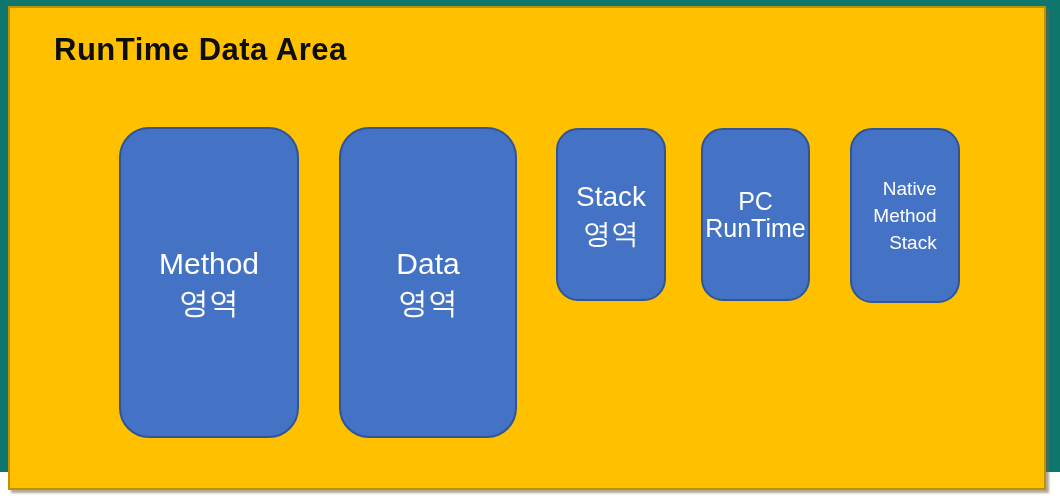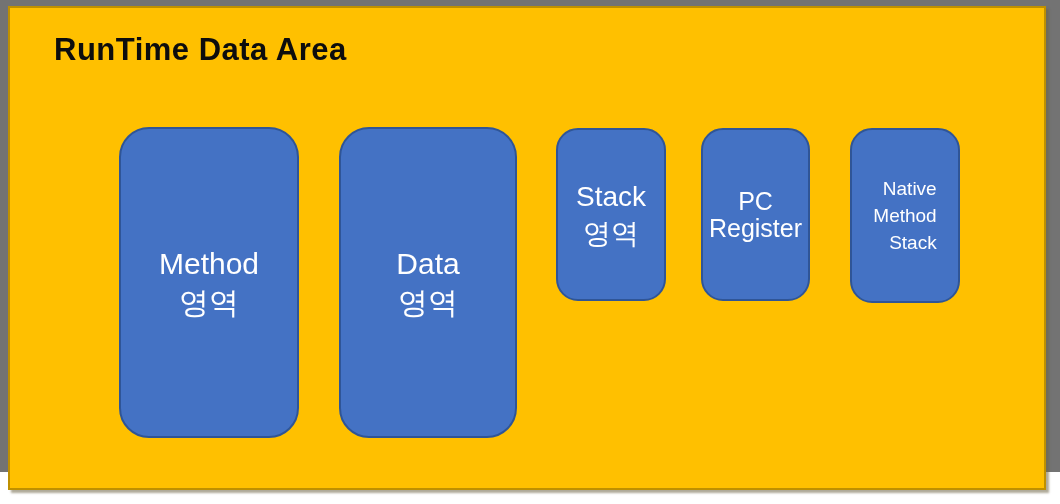--- a/index.html
+++ b/index.html
@@ -8,21 +8,21 @@
     background: #ffffff;
     width: 1060px;
     height: 504px;
     font-family: "Liberation Sans", "DejaVu Sans", sans-serif;
     overflow: hidden;
   }
   .stage {
     position: relative;
     width: 1060px;
     height: 472px;
-    background: #737373;
+    background: #0f766e;
     text-decoration: underline;
   }
   .frame {
     position: absolute;
     left: 8px;
     top: 6px;
     width: 1034px;
     height: 480px;
     background: #FFC000;
     border: 2px solid #BF9000;
@@ -111,21 +111,21 @@
     <div class="box box-small box-stack">
       <div>
         <div class="line">Stack</div>
         <div class="line">영역</div>
       </div>
     </div>
 
     <div class="box box-small box-pc">
       <div>
         <div class="line">PC</div>
-        <div class="line">Register</div>
+        <div class="line">RunTime</div>
       </div>
     </div>
 
     <div class="box box-small box-native">
       <div>
         <div class="line">Native</div>
         <div class="line">Method</div>
         <div class="line">Stack</div>
       </div>
     </div>

